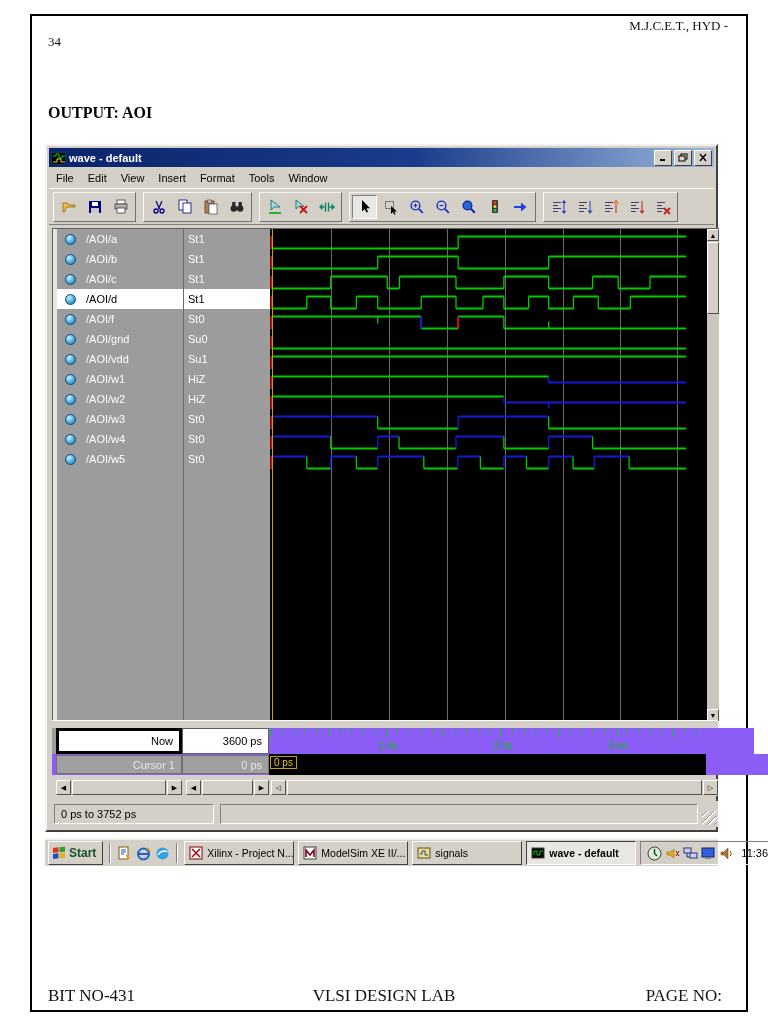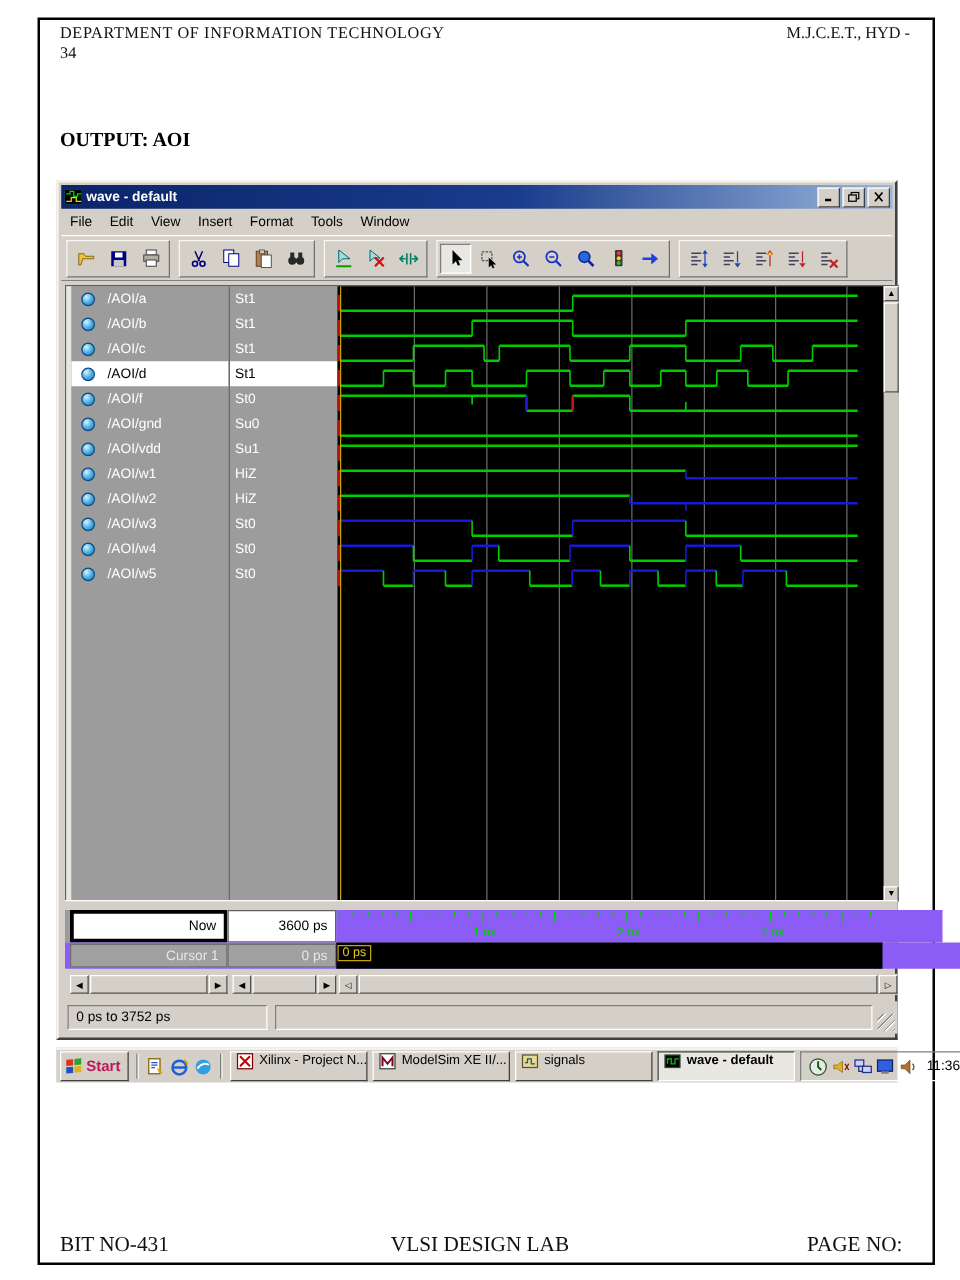--- a/index.html
+++ b/index.html
@@ -98,40 +98,39 @@
          border-top:1px solid #808080;border-left:1px solid #808080;
          border-right:1px solid #fff;border-bottom:1px solid #fff;}
   .grip{position:absolute;right:2px;bottom:2px;width:14px;height:14px;
         background:repeating-linear-gradient(135deg,#d4d0c8 0 3px,#909090 3px 4px,#fff 4px 5px);}
 
   
   .taskbar{position:absolute;left:45px;top:838px;width:673px;height:28px;background:#d4d0c8;
            border-top:2px solid #f4f2ee;display:flex;align-items:center;padding:0 3px;box-sizing:border-box;gap:4px;}
   .startbtn{height:22px;display:flex;align-items:center;gap:3px;padding:0 6px 0 3px;background:#d4d0c8;
             border-top:1px solid #fff;border-left:1px solid #fff;border-right:1px solid #404040;border-bottom:1px solid #404040;
-            font-weight:bold;font-size:12px;color:#be185d;}
+            font-weight:bold;font-size:12px;color:#14532d;}
   .tsep{width:2px;height:20px;border-left:1px solid #808080;border-right:1px solid #fff;margin:0 2px;}
   .ql{width:18px;height:18px;display:flex;align-items:center;justify-content:center;}
-  .taskbtn{height:22px;width:100px;display:flex;align-items:flex-start;gap:4px;padding:0 4px;background:#d4d0c8;
+  .taskbtn{height:22px;width:100px;display:flex;align-items:center;gap:4px;padding:0 4px;background:#d4d0c8;
            border-top:1px solid #fff;border-left:1px solid #fff;border-right:1px solid #404040;border-bottom:1px solid #404040;
            font-size:10.5px;color:#000;white-space:nowrap;overflow:hidden;}
   .taskbtn.active{background:#e9e7e1;font-weight:bold;
            border-top:1px solid #404040;border-left:1px solid #404040;border-right:1px solid #fff;border-bottom:1px solid #fff;}
   .taskbtn .tbicon{flex:0 0 auto;width:14px;height:14px;}
   .tray{margin-left:auto;height:22px;display:flex;align-items:center;gap:3px;padding:0 6px;
         border-top:1px solid #808080;border-left:1px solid #808080;border-right:1px solid #fff;border-bottom:1px solid #fff;}
   .tray .trico{width:15px;height:15px;}
   .clock{font-size:11px;color:#000;margin-left:4px;white-space:nowrap;}
 </style>
 </head>
 <body>
 
 <div class="stage">
   <div class="page-border"></div>
-  <div class="hdr hdr-left">DEPARTMENT OF INFORMATION TECHNOLOGY</div>
   <div class="hdr hdr-right">M.J.C.E.T., HYD -</div>
   <div class="hdr hdr-page">34</div>
   <div class="section-title">OUTPUT: AOI</div>
 
   <div class="msim">
     <div class="titlebar">
       <span class="ticon">
         <svg viewBox="0 0 15 13">
             <rect x="0" y="0" width="15" height="13" fill="#103060"></rect>
             <rect x="1" y="1" width="13" height="11" fill="#000"></rect>

